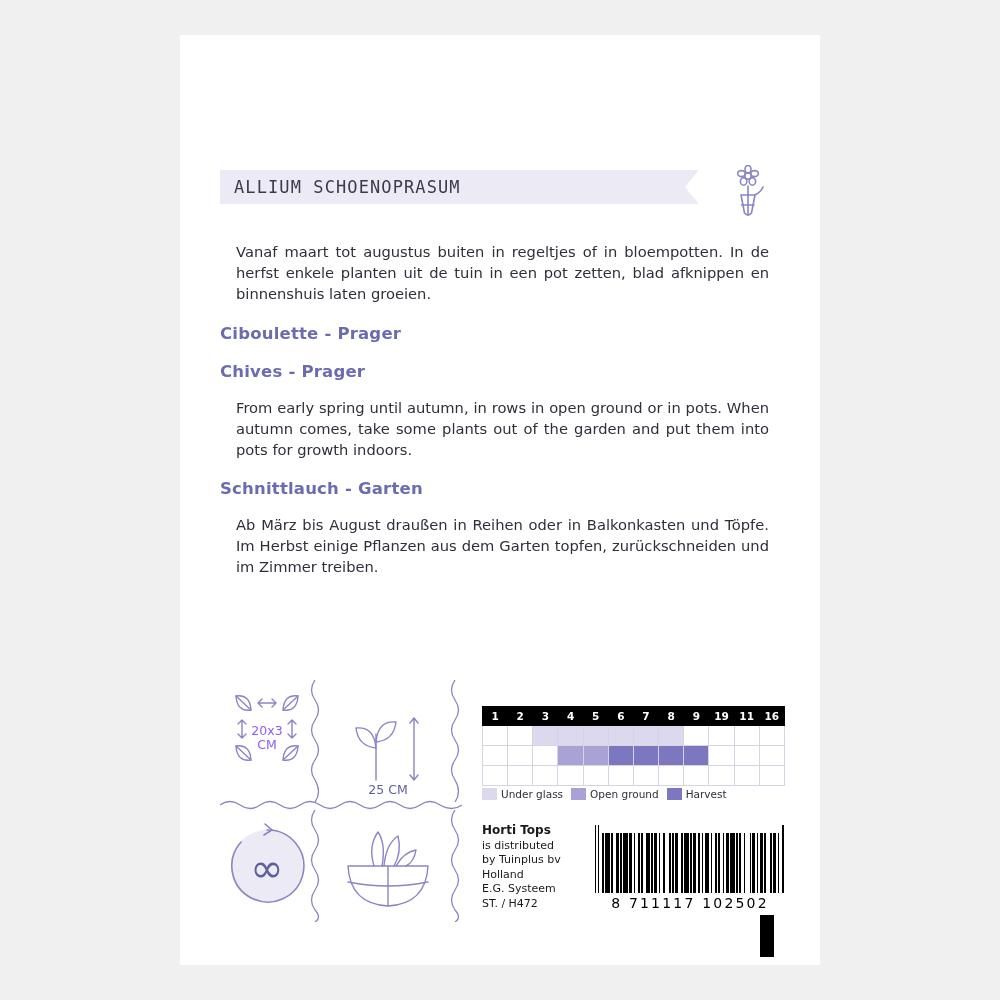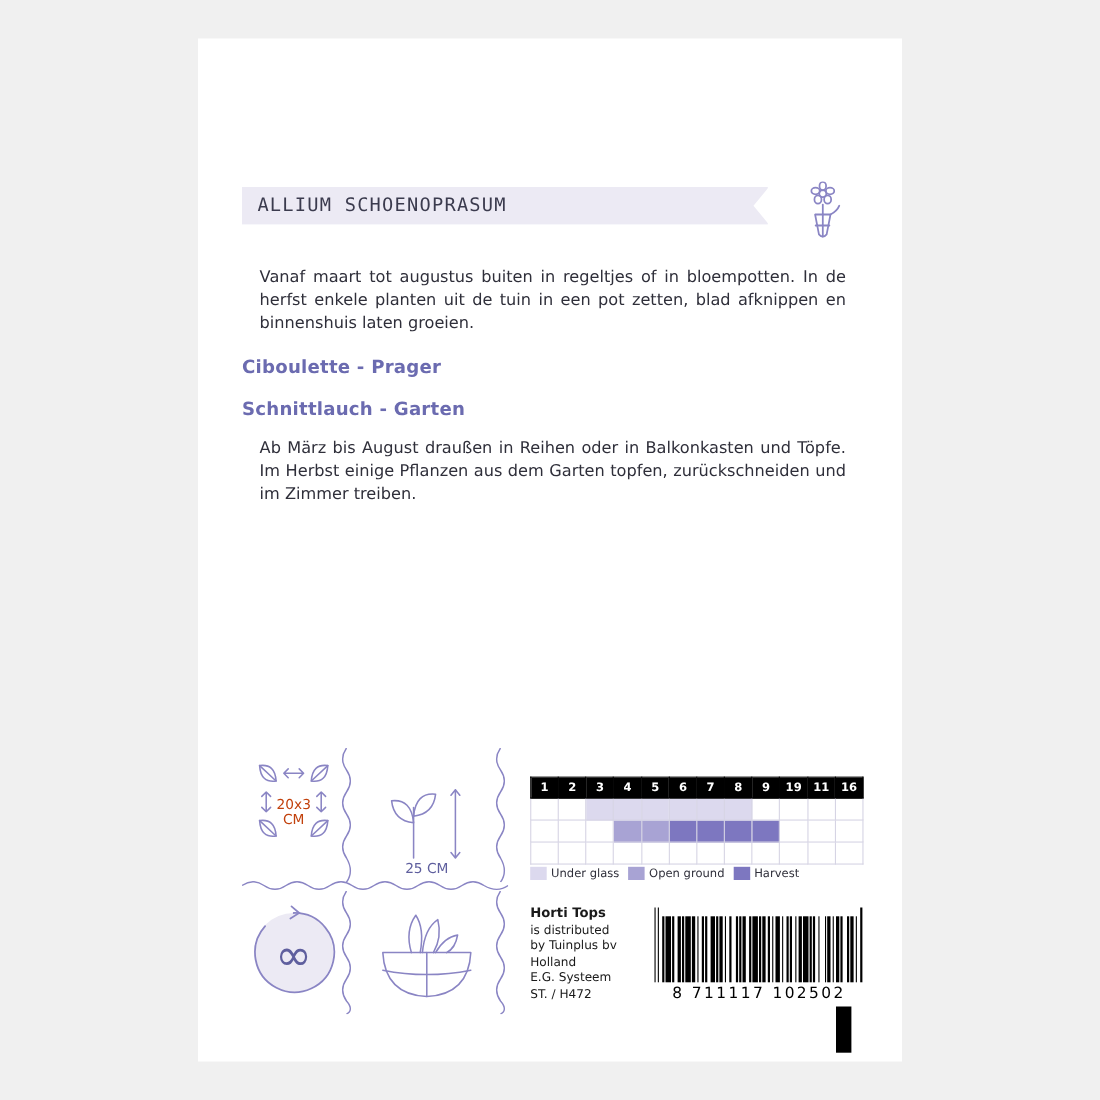--- a/index.html
+++ b/index.html
@@ -181,21 +181,21 @@
     position: absolute;
     left: 580px;
     top: 880px;
     width: 14px;
     height: 42px;
     background: #000;
   }
 
   .sq-label {
     font-size: 12.5px;
-    color: #c2410c;
+    color: #8b5cf6;
     text-align: center;
     line-height: 1.15;
   }
   .cm-label {
     font-size: 12.5px;
     color: #5f5f9e;
     text-align: center;
   }
 </style>
 </head>
@@ -233,20 +233,24 @@
       </div>
 
       <div class="lang-block">
         <p class="lang-body">Vanaf maart tot augustus buiten in regeltjes of in bloempotten. In de herfst enkele planten uit de tuin in een pot zetten, blad afknippen en binnenshuis laten groeien.</p>
       </div>
 
       <div class="lang-block">
         <p class="lang-head">Ciboulette - Prager</p>
       </div>
 
+      <div class="lang-block">
+        <p class="lang-head">Chives - Prager</p>
+        <p class="lang-body">From early spring until autumn, in rows in open ground or in pots. When autumn comes, take some plants out of the garden and put them into pots for growth indoors.</p>
+      </div>
 
       <div class="lang-block">
         <p class="lang-head">Schnittlauch - Garten</p>
         <p class="lang-body">Ab März bis August draußen in Reihen oder in Balkonkasten und Töpfe. Im Herbst einige Pflanzen aus dem Garten topfen, zurückschneiden und im Zimmer treiben.</p>
       </div>
 
     </div>
 
     <div class="bottom">
 

